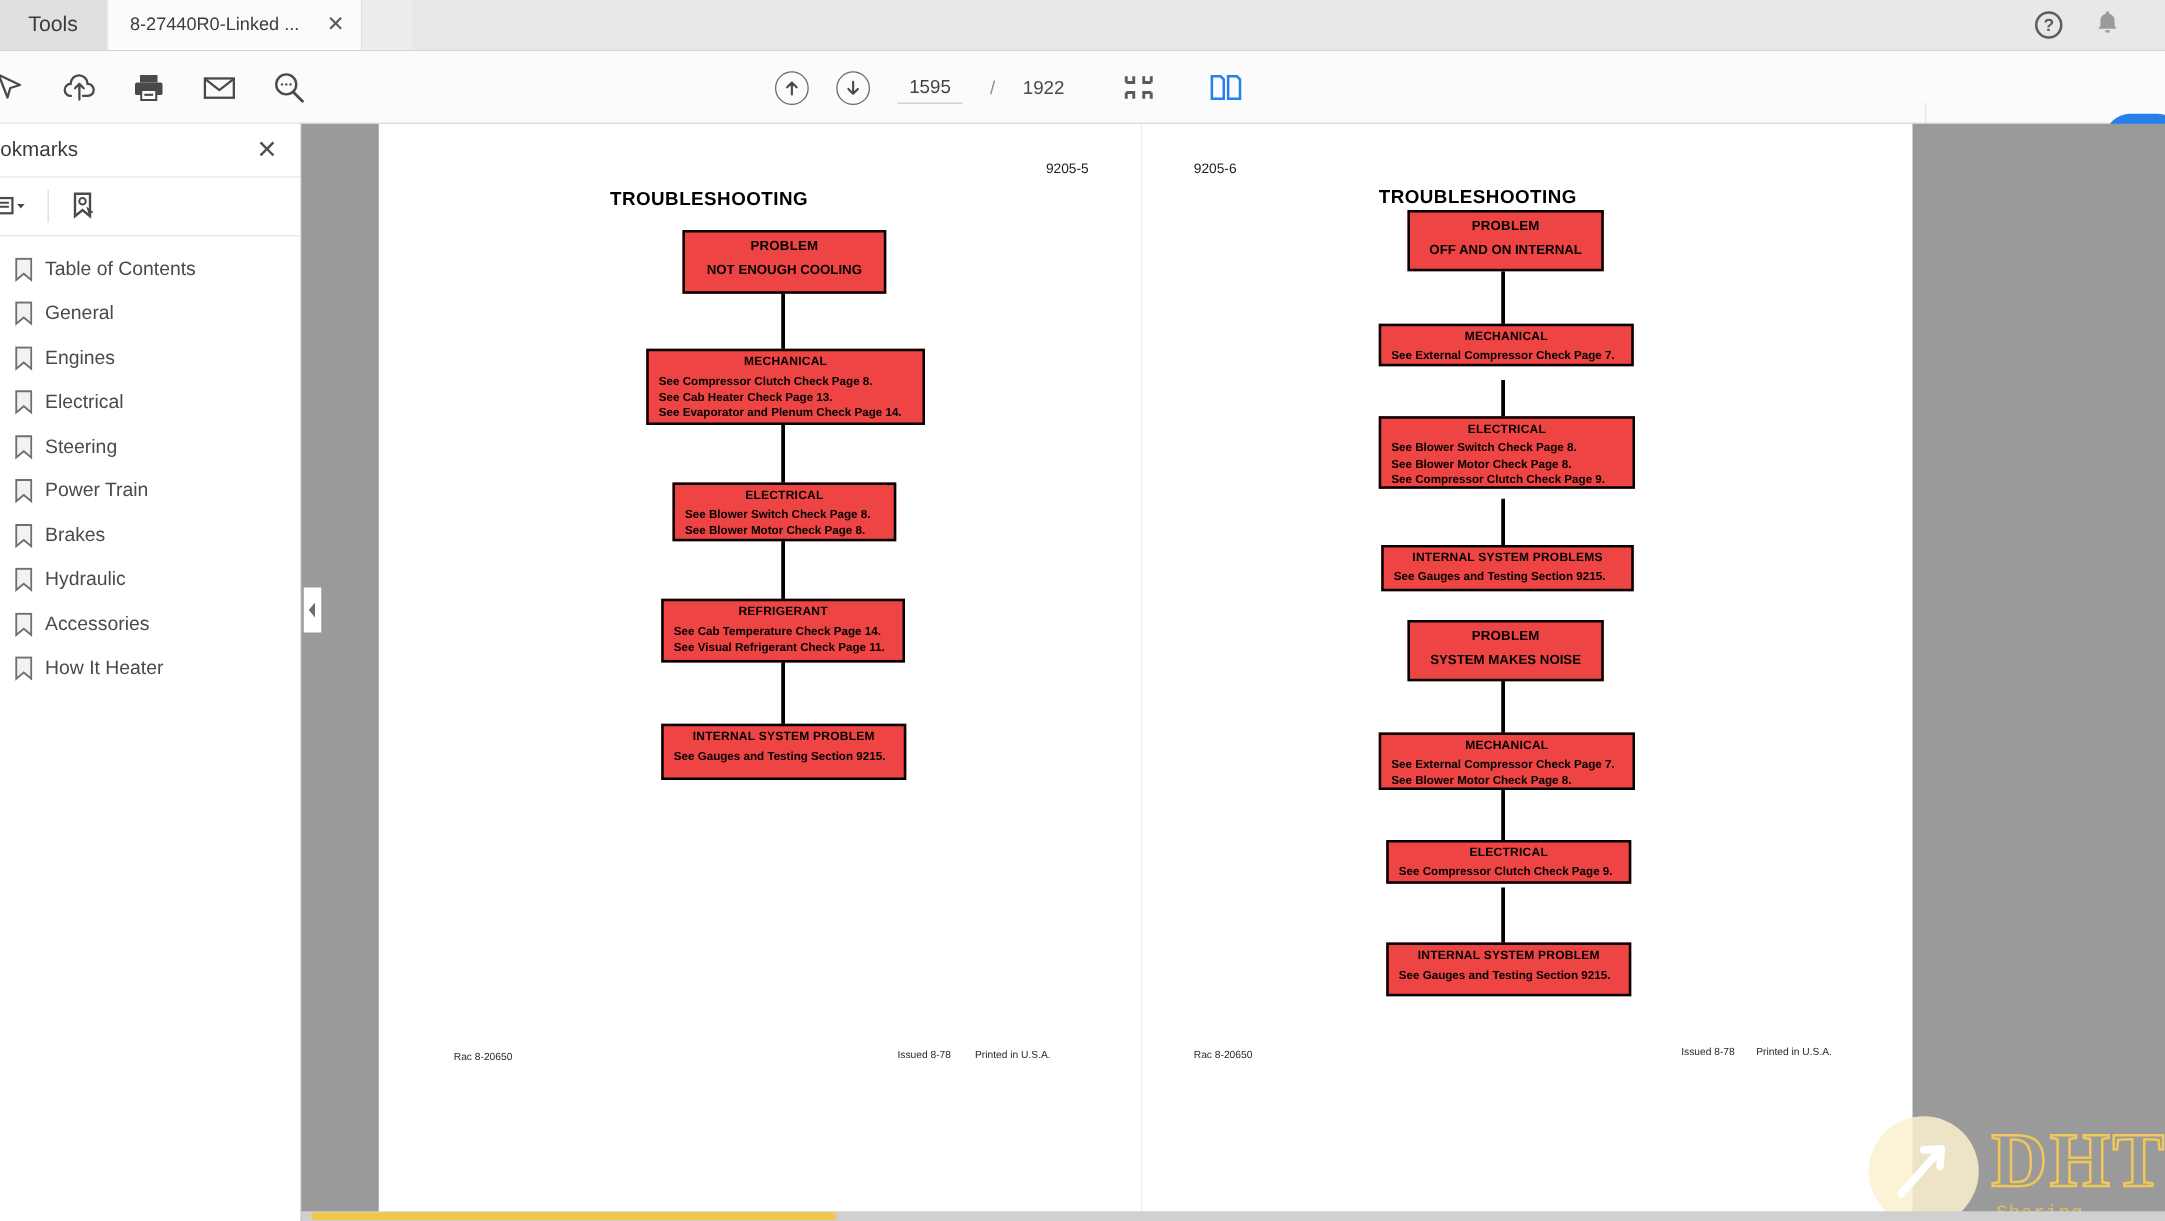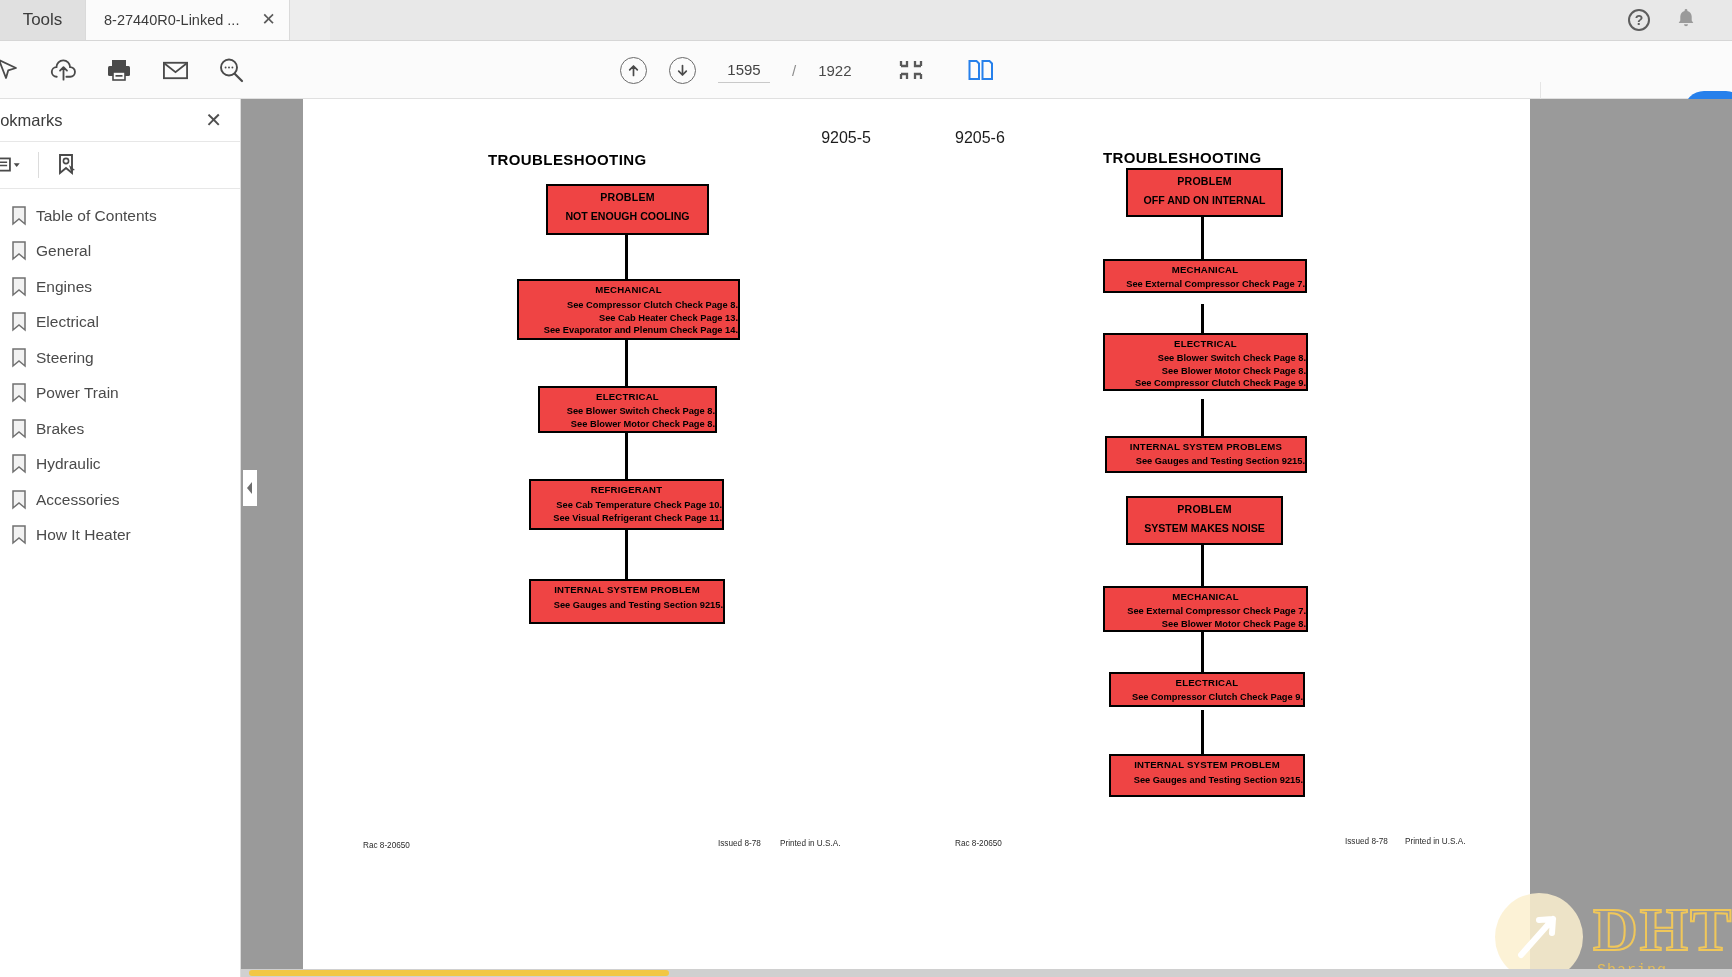--- a/index.html
+++ b/index.html
@@ -70,30 +70,30 @@
     background:#ffffff; display:flex; align-items:center; justify-content:center;
     cursor:pointer; z-index:5; }
 
   
   .viewer { position:absolute; left:241px; top:99px; width:1491px; height:878px;
     background:#9a9a9a; overflow:hidden; }
   .page { position:absolute; top:-10px; background:#ffffff; }
   .page-left  { left:62px;  width:610px; height:885px; }
   .page-right { left:672px; width:617px; height:885px; }
 
-  .hdr-num { position:absolute; font-size:16px; color:#1c1c1c;
+  .hdr-num { position:absolute; font-size:11px; color:#1c1c1c;
     font-family:"Liberation Sans", sans-serif; }
   .pg-title { position:absolute; font-size:15px; font-weight:bold; color:#000;
     letter-spacing:0.4px; font-family:"Liberation Sans", sans-serif; }
 
   .fbox { position:absolute; border:2.4px solid #000; background:#ef4444;
     font-family:"Liberation Sans", sans-serif; text-align:center; }
   .fbox .bhead { font-size:9.6px; font-weight:bold; color:#000; letter-spacing:.2px;
     padding-top:3px; }
-  .fbox .bline { font-size:9.3px; font-weight:bold; color:#000; text-align:right;
+  .fbox .bline { font-size:9.3px; font-weight:bold; color:#000; text-align:left;
     padding-left:8px; line-height:12.6px; }
   .fbox.prob .bhead { font-size:10.6px; padding-top:5px; }
   .fbox.prob .bsub { font-size:10.6px; font-weight:bold; padding-top:7px; padding-bottom:3px; }
   .conn { position:absolute; background:#000; width:2.6px; }
 
   .footer-l { position:absolute; font-size:8.2px; color:#2a2a2a; }
 
   
   .wm { position:absolute; pointer-events:none; }
   .wm-arrow { left:1250px; top:790px; width:96px; height:96px; }
@@ -354,21 +354,21 @@
       <div class="bhead">ELECTRICAL</div>
       <div style="margin-top:3px;">
         <div class="bline">See Blower Switch Check Page 8.</div>
         <div class="bline">See Blower Motor Check Page 8.</div>
       </div>
     </div>
 
     <div class="fbox" style="left:226px; top:390px; width:195px; height:51px;">
       <div class="bhead">REFRIGERANT</div>
       <div style="margin-top:4px;">
-        <div class="bline">See Cab Temperature Check Page 10.</div>
+        <div class="bline">See Cab Temperature Check Page 14.</div>
         <div class="bline">See Visual Refrigerant Check Page 11.</div>
       </div>
     </div>
 
     <div class="fbox" style="left:226px; top:490px; width:196px; height:45px;">
       <div class="bhead">INTERNAL SYSTEM PROBLEM</div>
       <div style="margin-top:4px;">
         <div class="bline">See Gauges and Testing Section 9215.</div>
       </div>
     </div>

